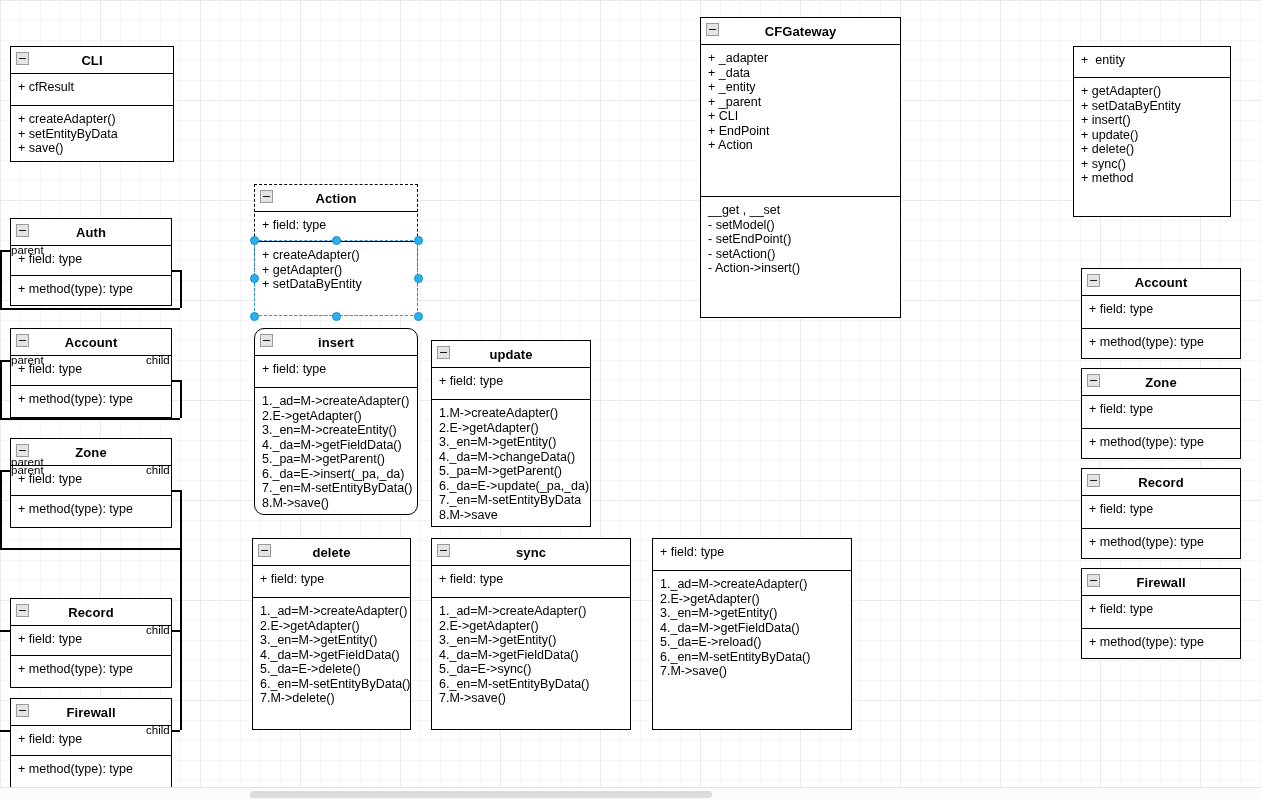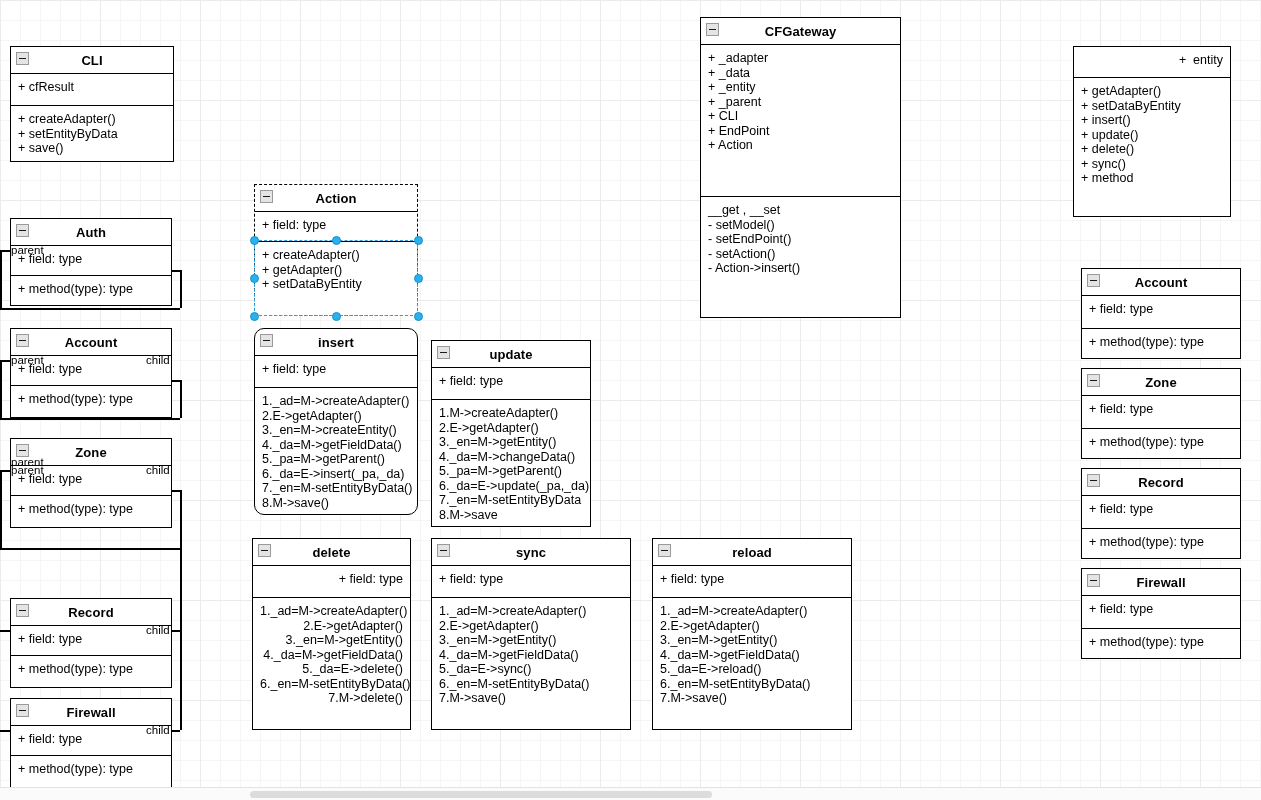--- a/index.html
+++ b/index.html
@@ -240,54 +240,50 @@
       <div class="sect"><span class="ln">1._ad=M-&gt;createAdapter()</span><span class="ln">2.E-&gt;getAdapter()</span><span class="ln">3._en=M-&gt;createEntity()</span><span class="ln">4._da=M-&gt;getFieldData()</span><span class="ln">5._pa=M-&gt;getParent()</span><span class="ln">6._da=E-&gt;insert(_pa,_da)</span><span class="ln">7._en=M-setEntityByData()</span><span class="ln">8.M-&gt;save()</span></div>
     </div>
     <div class="uml" style="left: 431px; top: 328px; width: 160px; height: 187px; margin-top: 12px;">
       <div class="hdr">
         <div class="collapse-box"></div>
         <span class="title">update</span>
       </div>
       <div class="sect bordered" style="height: 32px; box-sizing: border-box;"><span class="ln">+ field: type</span></div>
       <div class="sect"><span class="ln">1.M-&gt;createAdapter()</span><span class="ln">2.E-&gt;getAdapter()</span><span class="ln">3._en=M-&gt;getEntity()</span><span class="ln">4._da=M-&gt;changeData()</span><span class="ln">5._pa=M-&gt;getParent()</span><span class="ln">6._da=E-&gt;update(_pa,_da)</span><span class="ln">7._en=M-setEntityByData</span><span class="ln">8.M-&gt;save</span></div>
     </div>
-    <div class="uml" style="left: 252px; top: 538px; width: 159px; height: 192px; text-align: right;">
+    <div class="uml" style="left: 252px; top: 538px; width: 159px; height: 192px;">
       <div class="hdr">
         <div class="collapse-box"></div>
         <span class="title">delete</span>
       </div>
       <div class="sect bordered" style="height: 32px; box-sizing: border-box;"><span class="ln">+ field: type</span></div>
       <div class="sect"><span class="ln">1._ad=M-&gt;createAdapter()</span><span class="ln">2.E-&gt;getAdapter()</span><span class="ln">3._en=M-&gt;getEntity()</span><span class="ln">4._da=M-&gt;getFieldData()</span><span class="ln">5._da=E-&gt;delete()</span><span class="ln">6._en=M-setEntityByData()</span><span class="ln">7.M-&gt;delete()</span></div>
     </div>
     <div class="uml" style="left: 431px; top: 538px; width: 200px; height: 192px;">
       <div class="hdr">
         <div class="collapse-box"></div>
         <span class="title">sync</span>
       </div>
       <div class="sect bordered" style="height: 32px; box-sizing: border-box;"><span class="ln">+ field: type</span></div>
       <div class="sect"><span class="ln">1._ad=M-&gt;createAdapter()</span><span class="ln">2.E-&gt;getAdapter()</span><span class="ln">3._en=M-&gt;getEntity()</span><span class="ln">4._da=M-&gt;getFieldData()</span><span class="ln">5._da=E-&gt;sync()</span><span class="ln">6._en=M-setEntityByData()</span><span class="ln">7.M-&gt;save()</span></div>
     </div>
     <div class="uml" style="left: 652px; top: 538px; width: 200px; height: 192px;">
-      <div class="hdr">
-        <div class="collapse-box"></div>
-        <span class="title">reload</span>
-      </div>
       <div class="sect bordered" style="height: 32px; box-sizing: border-box;"><span class="ln">+ field: type</span></div>
       <div class="sect"><span class="ln">1._ad=M-&gt;createAdapter()</span><span class="ln">2.E-&gt;getAdapter()</span><span class="ln">3._en=M-&gt;getEntity()</span><span class="ln">4._da=M-&gt;getFieldData()</span><span class="ln">5._da=E-&gt;reload()</span><span class="ln">6._en=M-setEntityByData()</span><span class="ln">7.M-&gt;save()</span></div>
     </div>
     <div class="uml" style="left: 700px; top: 17px; width: 201px; height: 301px;">
       <div class="hdr">
         <div class="collapse-box"></div>
         <span class="title">CFGateway</span>
       </div>
       <div class="sect bordered" style="height: 152px; box-sizing: border-box;"><span class="ln">+ _adapter</span><span class="ln">+ _data</span><span class="ln">+ _entity</span><span class="ln">+ _parent</span><span class="ln">+ CLI</span><span class="ln">+ EndPoint</span><span class="ln">+ Action</span></div>
       <div class="sect"><span class="ln">__get , __set</span><span class="ln">- setModel()</span><span class="ln">- setEndPoint()</span><span class="ln">- setAction()</span><span class="ln">- Action-&gt;insert()</span></div>
     </div>
     <div class="uml" style="left: 1073px; top: 46px; width: 158px; height: 171px;">
-      <div class="sect bordered" style="height: 31px; box-sizing: border-box; text-align: right;"><span class="ln">+  entity</span></div>
+      <div class="sect bordered" style="height: 31px; box-sizing: border-box;"><span class="ln">+  entity</span></div>
       <div class="sect"><span class="ln">+ getAdapter()</span><span class="ln">+ setDataByEntity</span><span class="ln">+ insert()</span><span class="ln">+ update()</span><span class="ln">+ delete()</span><span class="ln">+ sync()</span><span class="ln">+ method</span></div>
     </div>
     <div class="uml" style="left: 1081px; top: 268px; width: 160px; height: 91px;">
       <div class="hdr">
         <div class="collapse-box"></div>
         <span class="title">Account</span>
       </div>
       <div class="sect bordered" style="height: 33px; box-sizing: border-box;"><span class="ln">+ field: type</span></div>
       <div class="sect"><span class="ln">+ method(type): type</span></div>
     </div>

